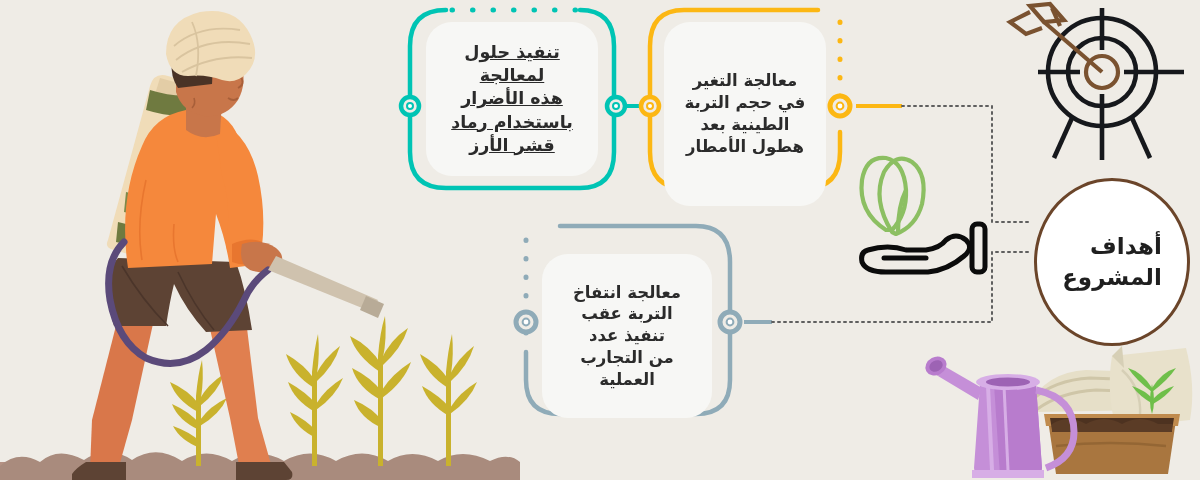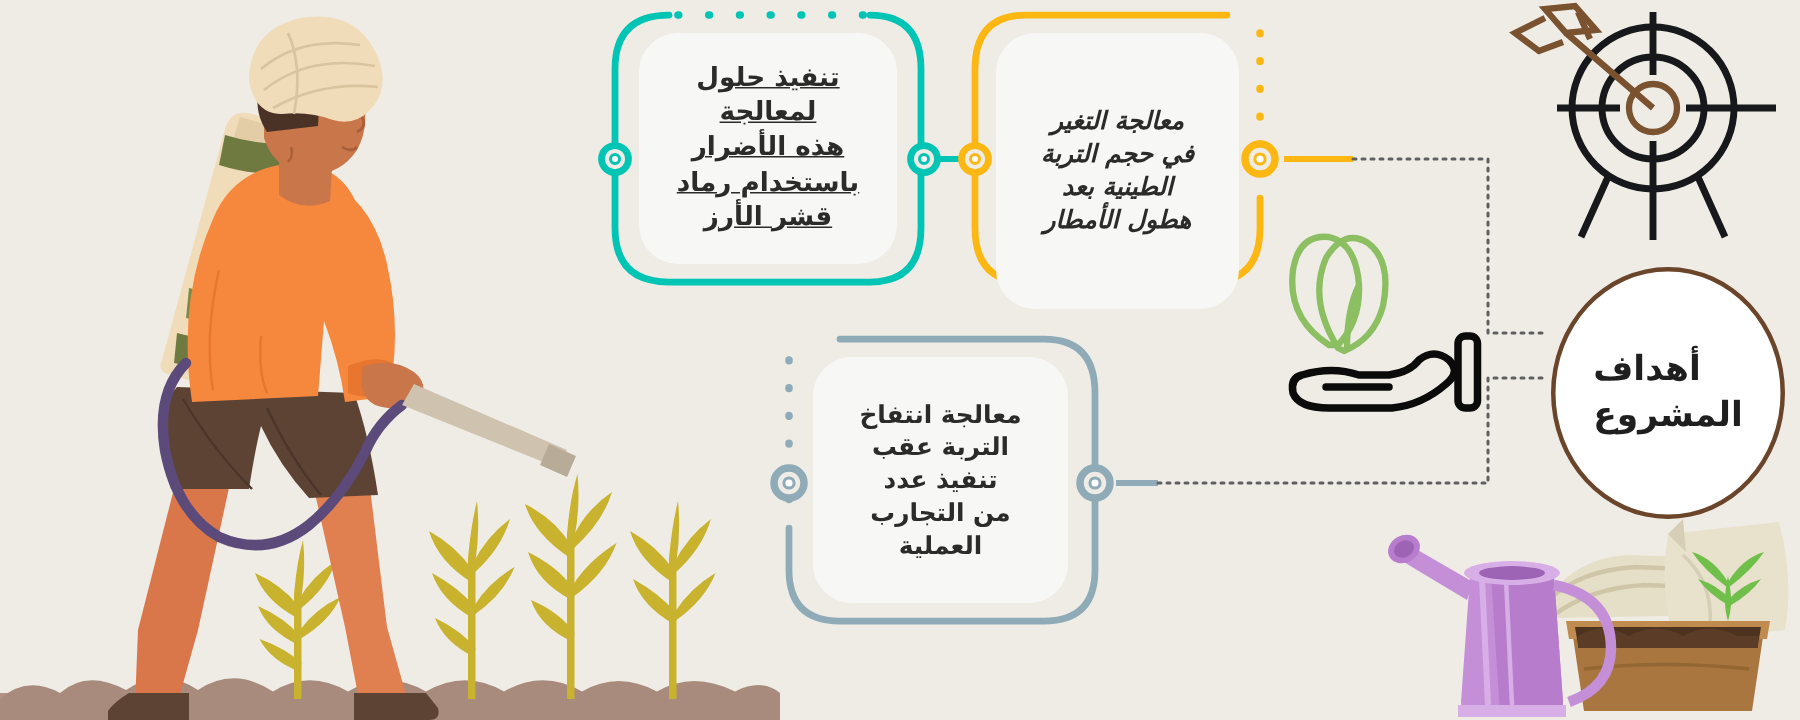--- a/index.html
+++ b/index.html
@@ -47,25 +47,25 @@
     line-height: 1.32;
     letter-spacing: -0.2px;
     white-space: pre-line;
     padding: 0 6px;
   }
 
   #card-teal   { left: 408px; top: 8px;   width: 208px; height: 182px; }
   #card-teal   .inner { left: 18px; top: 14px; right: 18px; bottom: 14px; }
   #card-teal   .txt { font-size: 17.5px; text-decoration: underline; }
 
-  #card-amber  { left: 648px; top: 8px;   width: 194px; height: 212px; font-style: italic; }
+  #card-amber  { left: 648px; top: 8px;   width: 194px; height: 212px; }
   #card-amber  .inner { left: 16px; top: 14px; right: 16px; bottom: 14px; }
   #card-amber  .txt { font-size: 16.5px; }
 
-  #card-slate  { left: 524px; top: 224px; width: 206px; height: 192px; }
+  #card-slate  { left: 524px; top: 240px; width: 206px; height: 192px; }
   #card-slate  .inner { left: 18px; top: 14px; right: 18px; bottom: 14px; }
   #card-slate  .txt { font-size: 16.5px; }
 
   
   #goal-circle {
     position: absolute;
     left: 1034px; top: 178px;
     width: 150px; height: 162px;
     border: 3px solid #6b452a;
     border-radius: 50%;
@@ -73,21 +73,21 @@
     display: flex;
     align-items: center;
     justify-content: center;
   }
   #goal-circle .txt {
     direction: rtl;
     color: #1f1f1f;
     font-weight: 700;
     font-size: 23px;
     line-height: 1.34;
-    text-align: left;
+    text-align: right;
     white-space: pre-line;
   }
 </style>
 </head>
 <body>
 
 <div id="stage">
 
   <svg class="layer" viewBox="0 0 1200 480" xmlns="http://www.w3.org/2000/svg">
 

